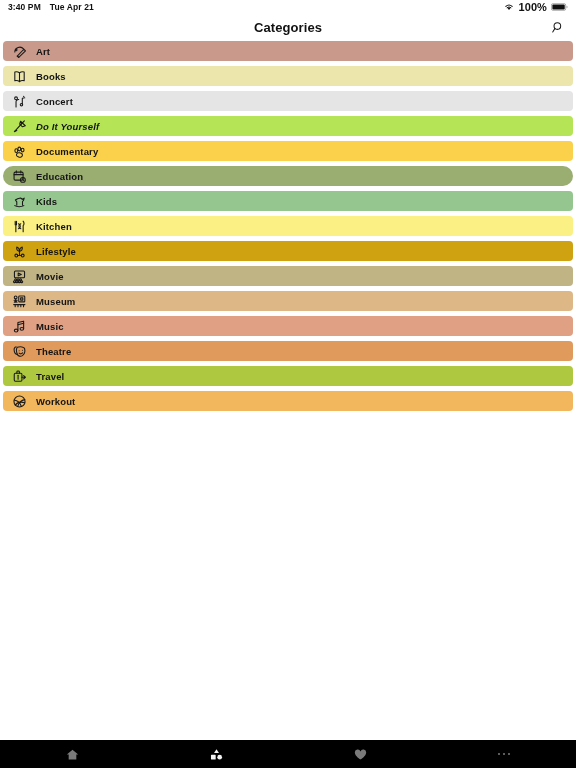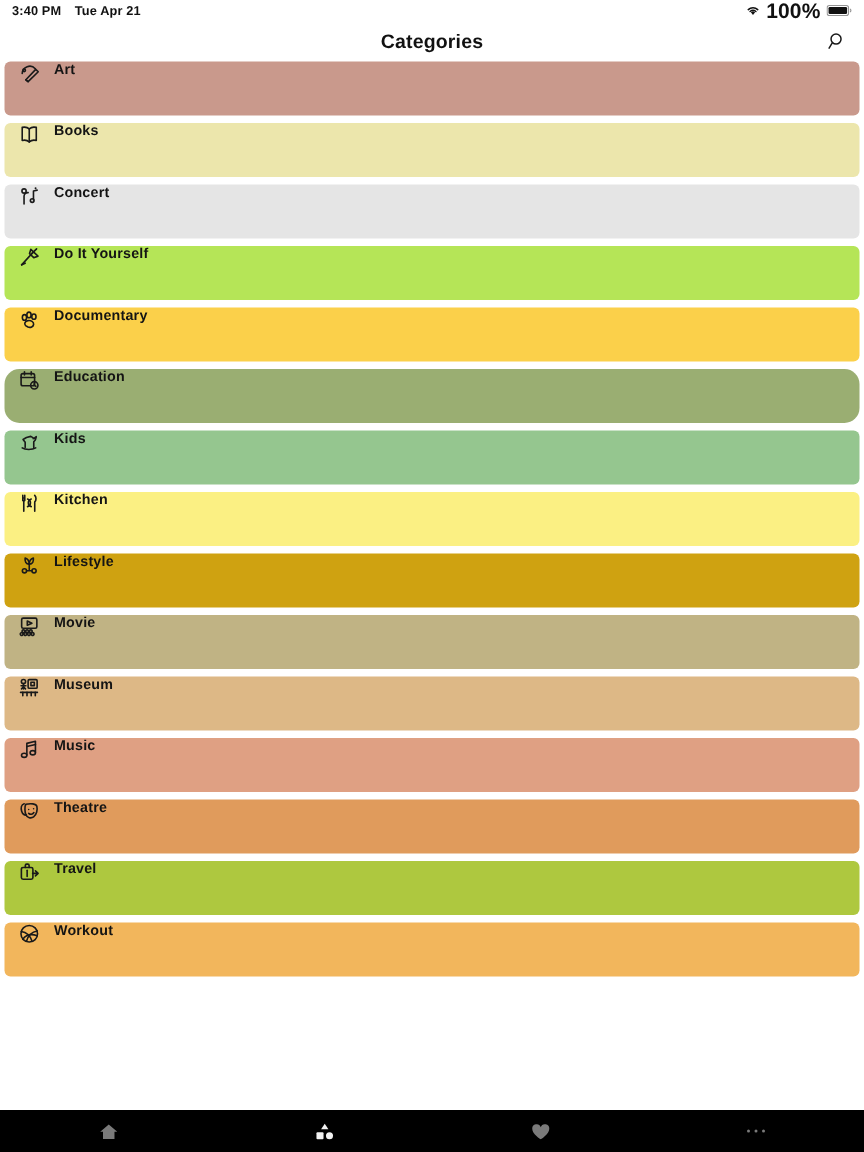--- a/index.html
+++ b/index.html
@@ -18,21 +18,21 @@
     align-items: center;
     padding: 0 8px;
     font-size: 8.5px;
     color: #111;
     letter-spacing: .1px;
   }
   .status-left { display: flex; align-items: center; gap: 9px; }
   .status-right { margin-left: auto; display: flex; align-items: center; gap: 4px; }
   .status-time { font-weight: 600; }
   .status-date { font-weight: 600; }
-  .battery-pct { font-weight: 600; font-size: 14px; }
+  .battery-pct { font-weight: 600; font-size: 11px; }
   .wifi-icon svg, .battery-icon svg { display: block; }
 
   
   .nav-bar {
     position: relative;
     height: 26px;
     display: flex;
     align-items: center;
     justify-content: center;
     background: #ffffff;
@@ -54,23 +54,24 @@
   }
 
   
   .category-list {
     padding: 1px 3px 0 3px;
     display: flex;
     flex-direction: column;
     gap: 5px;
   }
   .category-row {
-    height: 36px;
+    height: 20px;
     border-radius: 4px;
     display: flex;
+    align-items: center;
     padding-left: 9px;
     cursor: pointer;
   }
   .cat-icon {
     width: 15px; height: 15px;
     flex: 0 0 15px;
     display: flex; align-items: center; justify-content: center;
     color: #1a1a1a;
   }
   .cat-icon svg { display: block; }
@@ -175,21 +176,21 @@
         <svg width="15" height="15" viewBox="0 0 16 16">
           <path d="M4.3 13.8 V8.2 A2.6 2.6 0 0 1 7.2 5.8" stroke="#1a1a1a" stroke-width="1.15" fill="none" stroke-linecap="round" stroke-linejoin="round"></path>
           <circle cx="4.3" cy="4.6" r="1.5" stroke="#1a1a1a" stroke-width="1.15" fill="none" stroke-linecap="round" stroke-linejoin="round"></circle>
      <path d="M11 11 V4.6 L13.6 4" stroke="#1a1a1a" stroke-width="1.15" fill="none" stroke-linecap="round" stroke-linejoin="round"></path>
           <circle cx="10.1" cy="11.4" r="1.3" stroke="#1a1a1a" stroke-width="1.15" fill="none" stroke-linecap="round" stroke-linejoin="round"></circle>
      <circle cx="12.5" cy="2.6" r="0.7" fill="#1a1a1a"></circle>
         </svg>
       </span>
       <span class="cat-label">Concert</span>
     </div>
-    <div class="category-row" style="background: rgb(181, 229, 87);">
+    <div class="category-row" style="background: rgb(181, 229, 87); font-style: italic;">
       <span class="cat-icon">
         <svg width="15" height="15" viewBox="0 0 16 16">
           <path d="M2.6 13.4 L10.6 4.6" stroke="#1a1a1a" stroke-width="1.15" fill="none" stroke-linecap="round" stroke-linejoin="round"></path>
           <path d="M9.1 2.4 L14.2 7.2 L11.2 8.3 L8.2 5.4 Z" stroke="#1a1a1a" stroke-width="1.15" fill="none" stroke-linecap="round" stroke-linejoin="round"></path>
      <path d="M2.6 13.4 L5.1 12.2" stroke="#1a1a1a" stroke-width="1.15" fill="none" stroke-linecap="round" stroke-linejoin="round"></path>
           <path d="M13.2 2 L9.6 5.6" stroke="#1a1a1a" stroke-width="1.15" fill="none" stroke-linecap="round" stroke-linejoin="round"></path>
         </svg>
       </span>
       <span class="cat-label">Do It Yourself</span>
     </div>

